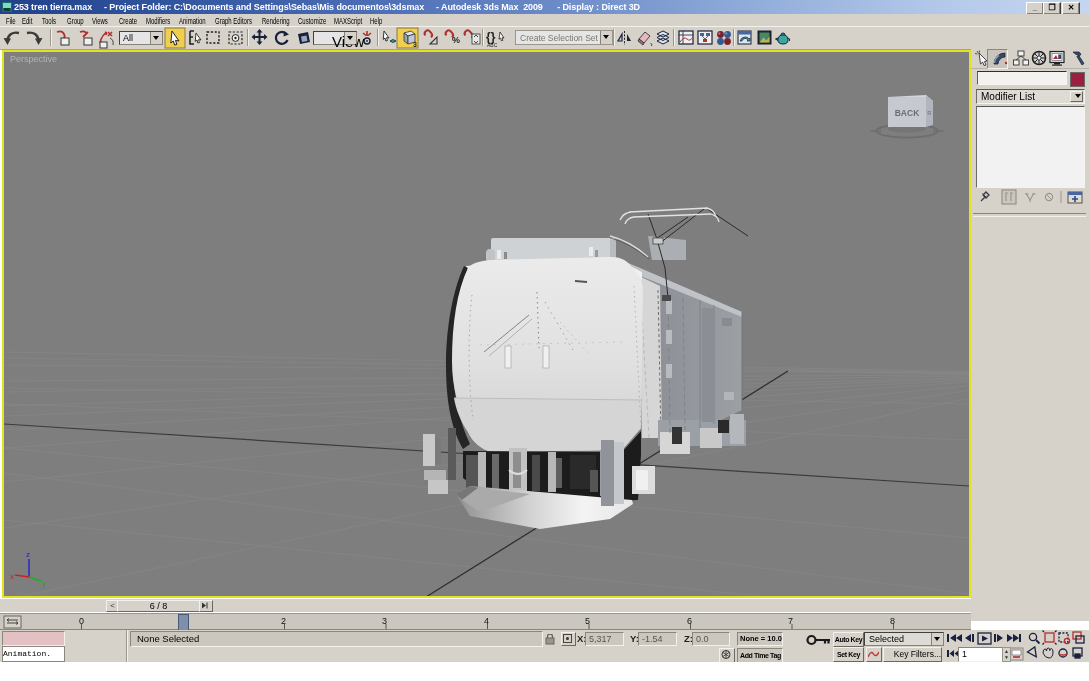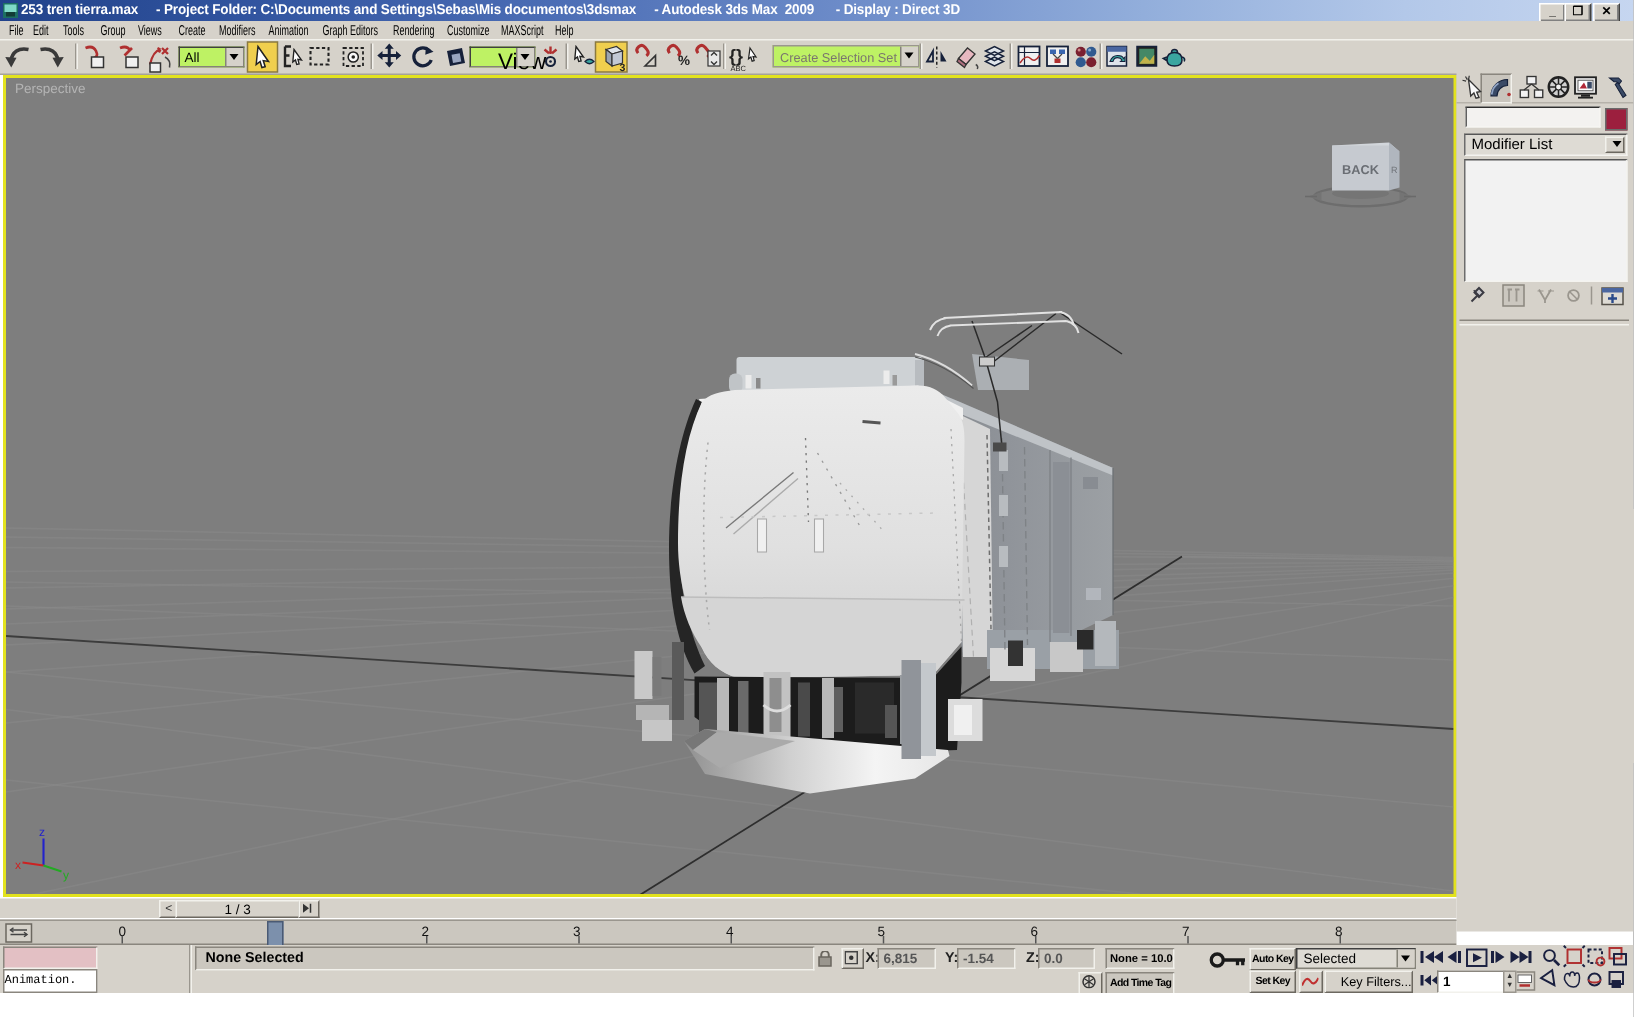--- a/index.html
+++ b/index.html
@@ -6,39 +6,39 @@
 .abs{position:absolute;}
 
 #titlebar{left:0;top:0;width:1089px;height:14px;background:linear-gradient(90deg,#21428a 0%,#31549f 15%,#4a6cb4 33%,#6d8cc9 52%,#92aedb 70%,#b3c8e9 86%,#c6d6f0 100%);color:#fff;font-size:9.5px;font-weight:bold;line-height:14px;white-space:nowrap;}
 #titletext{left:14px;top:0;letter-spacing:-0.1px;transform:scaleX(0.945);transform-origin:0 50%;}
 .winbtn{top:2px;width:16px;height:11px;background:#d6d2ca;border:1px solid #fff;border-right-color:#404040;border-bottom-color:#404040;box-shadow:inset -1px -1px 0 #808080;font-size:8px;line-height:9px;color:#000;text-align:center;font-weight:bold;}
 
 #menubar{left:0;top:14px;width:1089px;height:12px;background:#d6d2ca;font-size:9.5px;color:#000;}
 #menubar span{position:absolute;top:0px;line-height:13px;transform:scaleX(0.63);transform-origin:0 50%;white-space:nowrap;}
 
 #toolbar{left:0;top:26px;width:1089px;height:22px;background:#d6d2ca;border-top:1px solid #f2f1ec;border-bottom:1px solid #a6a29a;}
-.combo{position:absolute;background:#bef264;border:1px solid #858379;border-top-color:#404040;border-left-color:#404040;font-size:9px;color:#000;}
+.combo{position:absolute;background:#e5e5e5;border:1px solid #858379;border-top-color:#404040;border-left-color:#404040;font-size:9px;color:#000;}
 .combo .cbtn{position:absolute;right:0;top:0;bottom:0;width:11px;background:#d6d2ca;border-left:1px solid #858379;}
 .combo .cbtn:after{content:"";position:absolute;left:2px;top:4px;border:3px solid transparent;border-top:4px solid #000;}
 
 #vpborder{left:2px;top:50px;width:965px;height:544px;border:2px solid #e2e21e;background:#7e7e7e;}
 #vplabel{left:10px;top:54px;color:#b4b4b4;font-size:9px;}
 
 #cmdpanel{left:971px;top:48px;width:118px;height:573px;background:#d6d2ca;}
 #namefield{left:6px;top:23px;width:88px;height:12px;background:#f3f2f0;border:1px solid #f6f5f2;border-top-color:#2e2e2e;border-left-color:#606060;}
 #swatch{left:99px;top:24px;width:13px;height:13px;background:#9c1f3e;border:1px solid #6a6a6a;}
 #modcombo{left:5px;top:41px;width:107px;height:13px;background:#dedbd4;border:1px solid #f4f3ef;border-top-color:#565656;border-left-color:#6c6c6c;font-size:10px;line-height:13px;color:#000;}
 #modstack{left:5px;top:58px;width:107px;height:80px;background:#f2f2f2;border:1px solid #f4f3ef;border-top-color:#565656;border-left-color:#6c6c6c;}
 #stackbtns{left:4px;top:141px;width:110px;height:16px;}
 #cpdivider{left:2px;top:165px;width:113px;height:2px;border-top:1px solid #8a867e;border-bottom:1px solid #f2f1ec;}
 
 #timeslider{left:0;top:599px;width:971px;height:13px;background:#d6d2ca;}
 #trackbar{left:0;top:613px;width:971px;height:17px;background:#cbc7bf;border-top:1px solid #9a968e;}
 #statusarea{left:0;top:630px;width:1089px;height:32px;background:#d6d2ca;}
-.sunken{position:absolute;background:#cbc7bf;border:1px solid #8a867e;border-bottom-color:#f2f1ec;border-right-color:#f2f1ec;font-size:10px;color:#000;white-space:nowrap;overflow:hidden;font-weight:bold;}
+.sunken{position:absolute;background:#cbc7bf;border:1px solid #8a867e;border-bottom-color:#f2f1ec;border-right-color:#f2f1ec;font-size:10px;color:#000;white-space:nowrap;overflow:hidden;}
 .btn3d{position:absolute;background:#d6d2ca;border:1px solid #f2f1ec;border-bottom-color:#6c6860;border-right-color:#6c6860;white-space:nowrap;overflow:hidden;}
 #whitebottom{left:0;top:662px;width:1089px;height:19px;background:#fff;}
 .num{position:absolute;font-size:9px;color:#111;}
 </style></head>
 <body>
 
 <div id="titlebar" class="abs">
  <svg class="abs" style="left:2px;top:1px" width="12" height="12">
       <rect x="0" y="1" width="10" height="10" fill="#1c6e62"></rect>
       <rect x="1" y="2" width="8" height="5" fill="#7fd9c8"></rect>
@@ -491,21 +491,21 @@
    <rect x="93" y="3" width="14" height="11" fill="#dedbd4" stroke="#55514a"></rect>
         <rect x="93" y="3" width="14" height="3" fill="#4a66a0"></rect>
         <path d="M97 10 h6 M100 7 v6" stroke="#2a4a8a" stroke-width="1.6"></path>
   </svg>
  </div>
  <div id="cpdivider" class="abs"></div>
 </div>
 
 <div id="timeslider" class="abs">
  <div class="btn3d" style="left:106px;top:1px;width:11px;height:10px;font-size:8px;line-height:9px;text-align:center;color:#333">&lt;</div>
- <div class="btn3d" style="left:117px;top:1px;width:81px;height:10px;text-align:center;font-size:9px;line-height:10px">1 / 3</div>
+ <div class="btn3d" style="left:117px;top:1px;width:81px;height:10px;text-align:center;font-size:9px;line-height:10px">6 / 8</div>
  <div class="btn3d" style="left:199px;top:1px;width:12px;height:10px"></div>
  <svg class="abs" style="left:201px;top:3px" width="8" height="7">
       <path d="M1 0.5 L5 3.5 L1 6.5 Z" fill="#333"></path>
       <path d="M6 0.5 V6.5" stroke="#333"></path>
     </svg>
 </div>
 
 <div id="trackbar" class="abs">
  <div class="num" style="left:79px;top:2px">0</div>
  <div class="num" style="left:281px;top:2px">2</div>
@@ -539,21 +539,21 @@
       <path d="M3.5 4 V2.5 A2.5 2.5 0 0 1 8.5 2.5 V4" fill="none" stroke="#6a665e" stroke-width="1.3"></path>
     </svg>
 
  <div class="btn3d" style="left:561px;top:2px;width:13px;height:12px"></div>
  <svg class="abs" style="left:563px;top:4px" width="9" height="9">
       <rect x="0.5" y="0.5" width="8" height="8" fill="none" stroke="#444"></rect>
       <circle cx="4.5" cy="4.5" r="1.5" fill="#333"></circle>
     </svg>
 
  <div class="abs" style="left:577px;top:3px;font-size:9.5px;font-weight:bold;color:#222">X:</div>
- <div class="sunken" style="left:585px;top:2px;width:37px;height:12px;line-height:12px;font-size:9px;color:#555"><span style="margin-left:3px">6,815</span></div>
+ <div class="sunken" style="left:585px;top:2px;width:37px;height:12px;line-height:12px;font-size:9px;color:#555"><span style="margin-left:3px">5,317</span></div>
  <div class="abs" style="left:630px;top:3px;font-size:9.5px;font-weight:bold;color:#222">Y:</div>
  <div class="sunken" style="left:638px;top:2px;width:37px;height:12px;line-height:12px;font-size:9px;color:#555"><span style="margin-left:3px">-1.54</span></div>
  <div class="abs" style="left:684px;top:3px;font-size:9.5px;font-weight:bold;color:#222">Z:</div>
  <div class="sunken" style="left:692px;top:2px;width:36px;height:12px;line-height:12px;font-size:9px;color:#555"><span style="margin-left:3px">0.0</span></div>
 
  <div class="sunken" style="left:737px;top:2px;width:44px;height:12px;line-height:12px;font-size:7.5px;font-weight:bold"><span style="margin-left:2px">None = 10.0</span></div>
  <div class="btn3d" style="left:719px;top:18px;width:14px;height:13px"></div>
  <svg class="abs" style="left:721px;top:20px" width="10" height="9">
       <circle cx="5" cy="4.5" r="4" fill="none" stroke="#333"></circle>
       <path d="M2 2.5 L8 6.5 M8 2.5 L2 6.5 M5 0.5 V8.5" stroke="#333" fill="none" stroke-width="0.8"></path>

